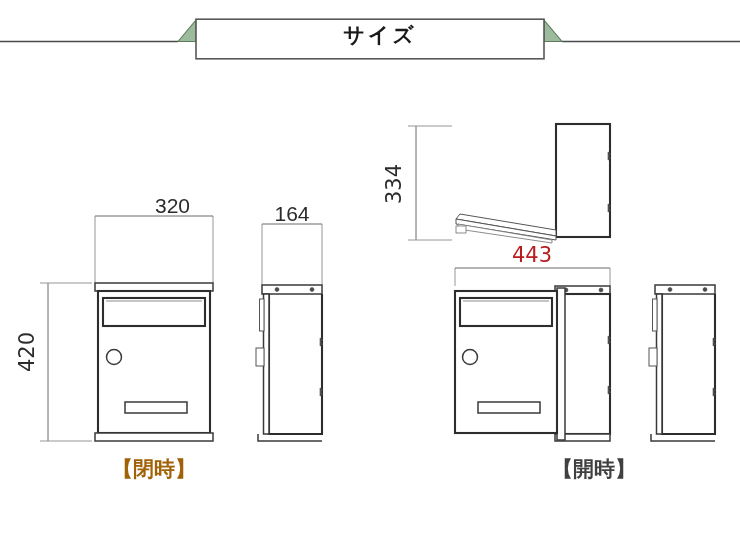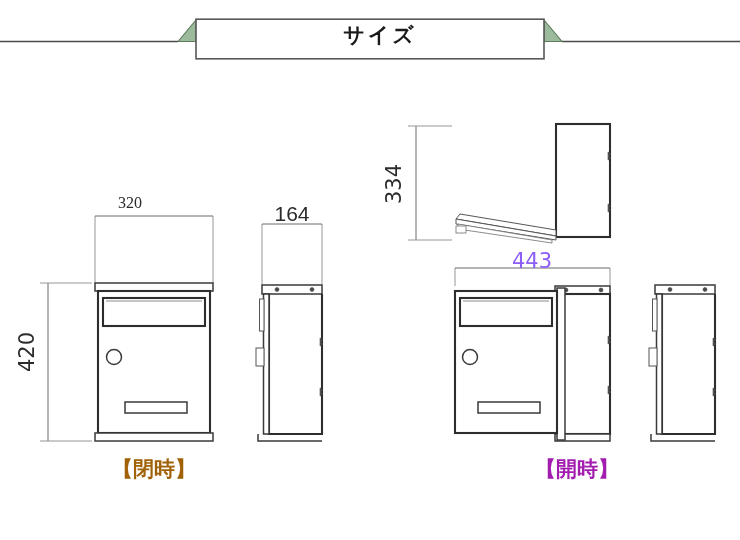--- a/index.html
+++ b/index.html
@@ -218,52 +218,52 @@
         <rect class="obj-thin" x="652.5" y="299" width="4.5" height="32"></rect>
         <rect class="fill-w" x="649" y="348" width="8" height="18"></rect>
         <rect class="obj-thin" x="649" y="348" width="8" height="18"></rect>
         <path class="obj" d="M 651 434 L 651 441 L 715 441"></path>
         <path class="hinge" d="M 713 338 q 5 2 0 4 q 5 2 0 4 z"></path>
         <path class="hinge" d="M 713 388 q 5 2 0 4 q 5 2 0 4 z"></path>
       </g>
     </g>
   </svg>
 
-  <div class="dimlbl" style="position:absolute; left:118px; top:194px; width:72px; text-align:left;
-              font-size:16px; color:#2b2b2b; font-family:Liberation Serif, serif;">
+  <div class="dimlbl" style="position:absolute; left:118px; top:194px; width:72px; text-align:right;
+              font-size:21px; color:#2b2b2b; font-family:Liberation Sans, sans-serif;">
     <span>320</span>
   </div>
 
   <div class="dimlbl" style="position:absolute; left:-9px; top:340px; width:72px; text-align:center;
               transform:rotate(-90deg); transform-origin:center center;
               font-size:21px; color:#2b2b2b; font-family:'DejaVu Sans','Liberation Sans',sans-serif;">
     <span>420</span>
   </div>
 
   <div class="dimlbl" style="position:absolute; left:256px; top:202px; width:72px; text-align:center;
               font-size:21px; color:#2b2b2b; font-family:Liberation Sans, sans-serif;">
     <span>164</span>
   </div>
 
   <div class="dimlbl" style="position:absolute; left:358px; top:172px; width:72px; text-align:center;
               transform:rotate(-90deg); transform-origin:center center;
               font-size:21px; color:#2b2b2b; font-family:'DejaVu Sans','Liberation Sans',sans-serif;">
     <span>334</span>
   </div>
 
-  <div class="dimlbl" style="position:absolute; left:496px; top:249px; width:72px; text-align:center;
-              font-size:21px; color:#8b5cf6; font-family:'DejaVu Sans','Liberation Sans',sans-serif;">
+  <div class="dimlbl" style="position:absolute; left:496px; top:243px; width:72px; text-align:center;
+              font-size:21px; color:#b91c1c; font-family:'DejaVu Sans','Liberation Sans',sans-serif;">
     <span>443</span>
   </div>
 
   <div style="position:absolute; left:95px; top:455px; width:118px; text-align:center;
               font-size:21px; font-weight:700; color:#a16207;
               font-family:'DejaVu Sans','Liberation Sans',sans-serif;">
     <span>【閉時】</span>
   </div>
 
-  <div style="position:absolute; left:535px; top:455px; width:118px; 
-              font-size:21px; font-weight:700; color:#a21caf;
+  <div style="position:absolute; left:535px; top:455px; width:118px; text-align:center;
+              font-size:21px; font-weight:700; color:#404040;
               font-family:'DejaVu Sans','Liberation Sans',sans-serif;">
     <span>【開時】</span>
   </div>
 
 </div>
 
 </body></html>

